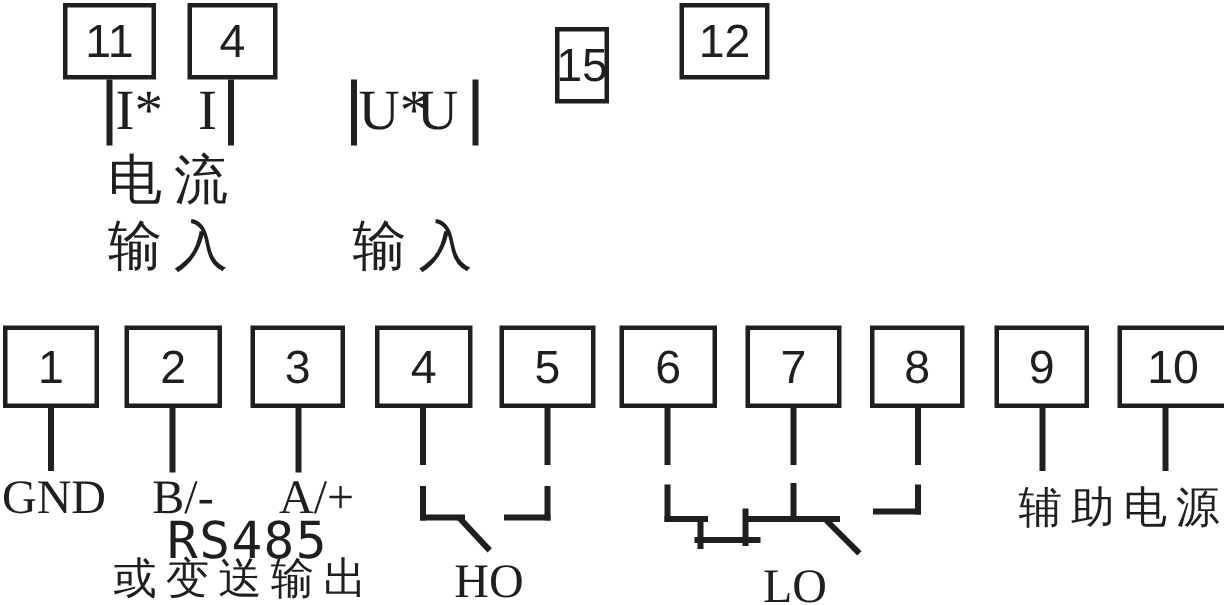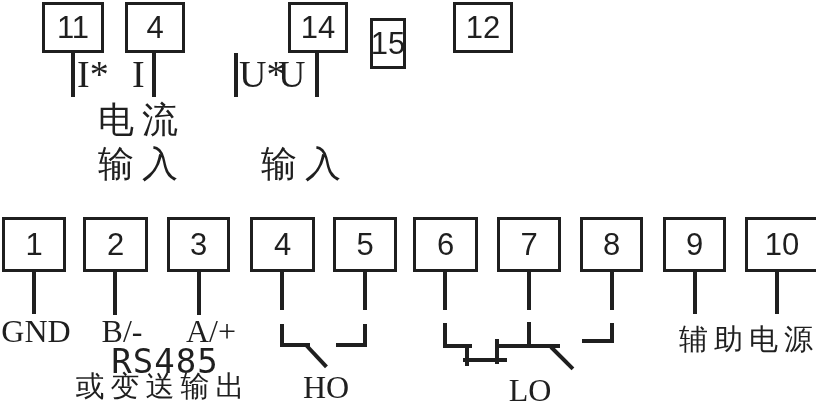--- a/index.html
+++ b/index.html
@@ -20,37 +20,34 @@
     font:31px "Liberation Sans", sans-serif;
     color:#1f1f1f;
   }
   .wire{position:absolute;background:#1f1f1f;}
   .blade{position:absolute;height:4px;background:#1f1f1f;transform-origin:0 50%;}
   .lbl{position:absolute;white-space:nowrap;line-height:1;color:#1f1f1f;}
   .serif{font-family:"Liberation Serif", serif;font-size:38px;}
   .mono{font-family:Liberation Serif, serif;font-size:32px;}
   .monob{font-family:"DejaVu Sans Mono", monospace;font-size:34px;font-weight:normal;letter-spacing:1px;}
   .cjk{font-family:"Liberation Sans", sans-serif;}
-  .big-cjk{font-size:36px;letter-spacing:8px;margin-left:26px;}
+  .big-cjk{font-size:36px;letter-spacing:8px;}
   .mid-cjk{font-size:29px;letter-spacing:6px;}
   .ctr{transform:translateX(-50%);}
 </style>
 </head>
 <body>
 
 <div id="stage">
 
   <div class="tbox" style="left:42px;top:2px;width:62px;height:51px">
       <span>11</span>
     </div>
   <div class="tbox" style="left:125px;top:2px;width:60px;height:51px">
       <span>4</span>
-    </div>
-  <div class="tbox" style="left:288px;top:2px;width:60px;height:51px">
-      <span>14</span>
     </div>
   <div class="tbox" style="left:370px;top:18px;width:36px;height:51px">
       <span>15</span>
     </div>
   <div class="tbox" style="left:453px;top:2px;width:60px;height:51px">
       <span>12</span>
     </div>
 
   <div class="wire" style="left:71px;top:53px;width:4px;height:44px"></div>
   <div class="wire" style="left:152px;top:53px;width:4px;height:44px"></div>

